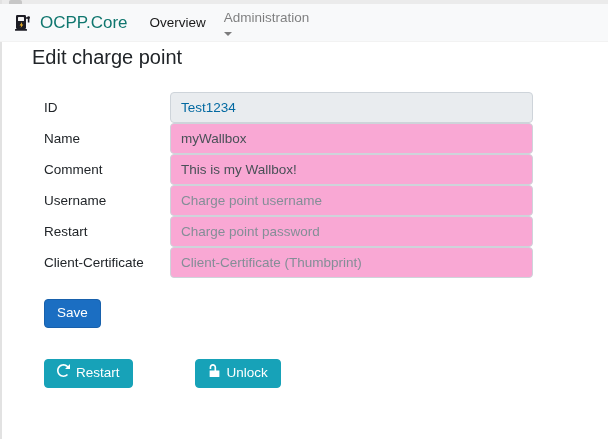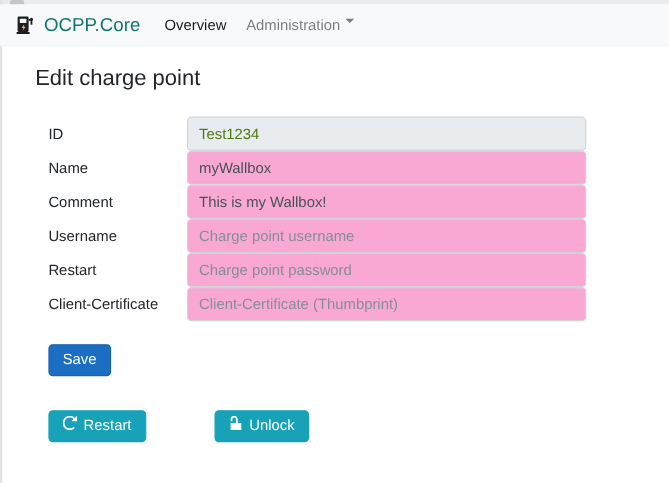--- a/index.html
+++ b/index.html
@@ -36,50 +36,50 @@
     display: flex; align-items: center; gap: 7px;
     font-size: 17px; color: #0f766e; cursor: pointer;
     margin-right: 22px; text-decoration: none;
   }
   .brand-icon { width: 19px; height: 19px; display: inline-block; }
   .nav-link {
     font-size: 13.5px; cursor: pointer; margin-right: 18px;
     display: flex; align-items: flex-start; gap: 5px;
   }
   .nav-link.dark { color: rgba(0,0,0,0.9); }
-  .nav-link.muted { color: rgba(0,0,0,0.5); }
+  .nav-link.muted { color: rgba(0,0,0,0.5); flex-direction: column; }
   .caret {
     width: 0; height: 0; display: inline-block;
     border-left: 4px solid transparent; border-right: 4px solid transparent;
     border-top: 4px solid rgba(0,0,0,0.5);
     margin-top: 2px;
   }
   
   .content { position: absolute; top: 42px; left: 0; right: 0; padding: 0 0 0 32px; }
   .page-title {
-    margin: 18px 0 0 0;
+    margin: 4px 0 0 0;
     font-size: 20px; font-weight: 400; color: #212529;
   }
   .form { margin-top: 23px; }
   .form-row { display: flex; align-items: center; margin-bottom: 0; }
   .form-label {
     width: 138px; padding-left: 12px; flex: 0 0 138px;
     font-size: 13.5px; color: #212529;
   }
   .form-input {
     width: 363px; height: 31px;
     border: 1px solid #ced4da; border-radius: 4px;
     padding: 4px 10px;
     font-size: 13.5px; color: #495057;
     font-family: "Liberation Sans", "DejaVu Sans", sans-serif;
     background: #f9a8d4;
     outline: none;
   }
   .form-input::placeholder { color: #848e97; opacity: 1; }
-  .form-input:disabled { background: #e9ecef; color: #4d7c0f; }
+  .form-input:disabled { background: #e9ecef; color: #0369a1; }
   
   .btn {
     display: inline-flex; align-items: flex-start; gap: 6px;
     border: 1px solid transparent; border-radius: 4px;
     padding: 4px 12px; font-size: 13.5px; color: #ffffff;
     font-family: "Liberation Sans", "DejaVu Sans", sans-serif;
     cursor: pointer; line-height: 1.4;
   }
   .btn-primary { background: #1b6ec2; border-color: #1861ac; }
   .btn-info { background: #17a2b8; border-color: #17a2b8; }

